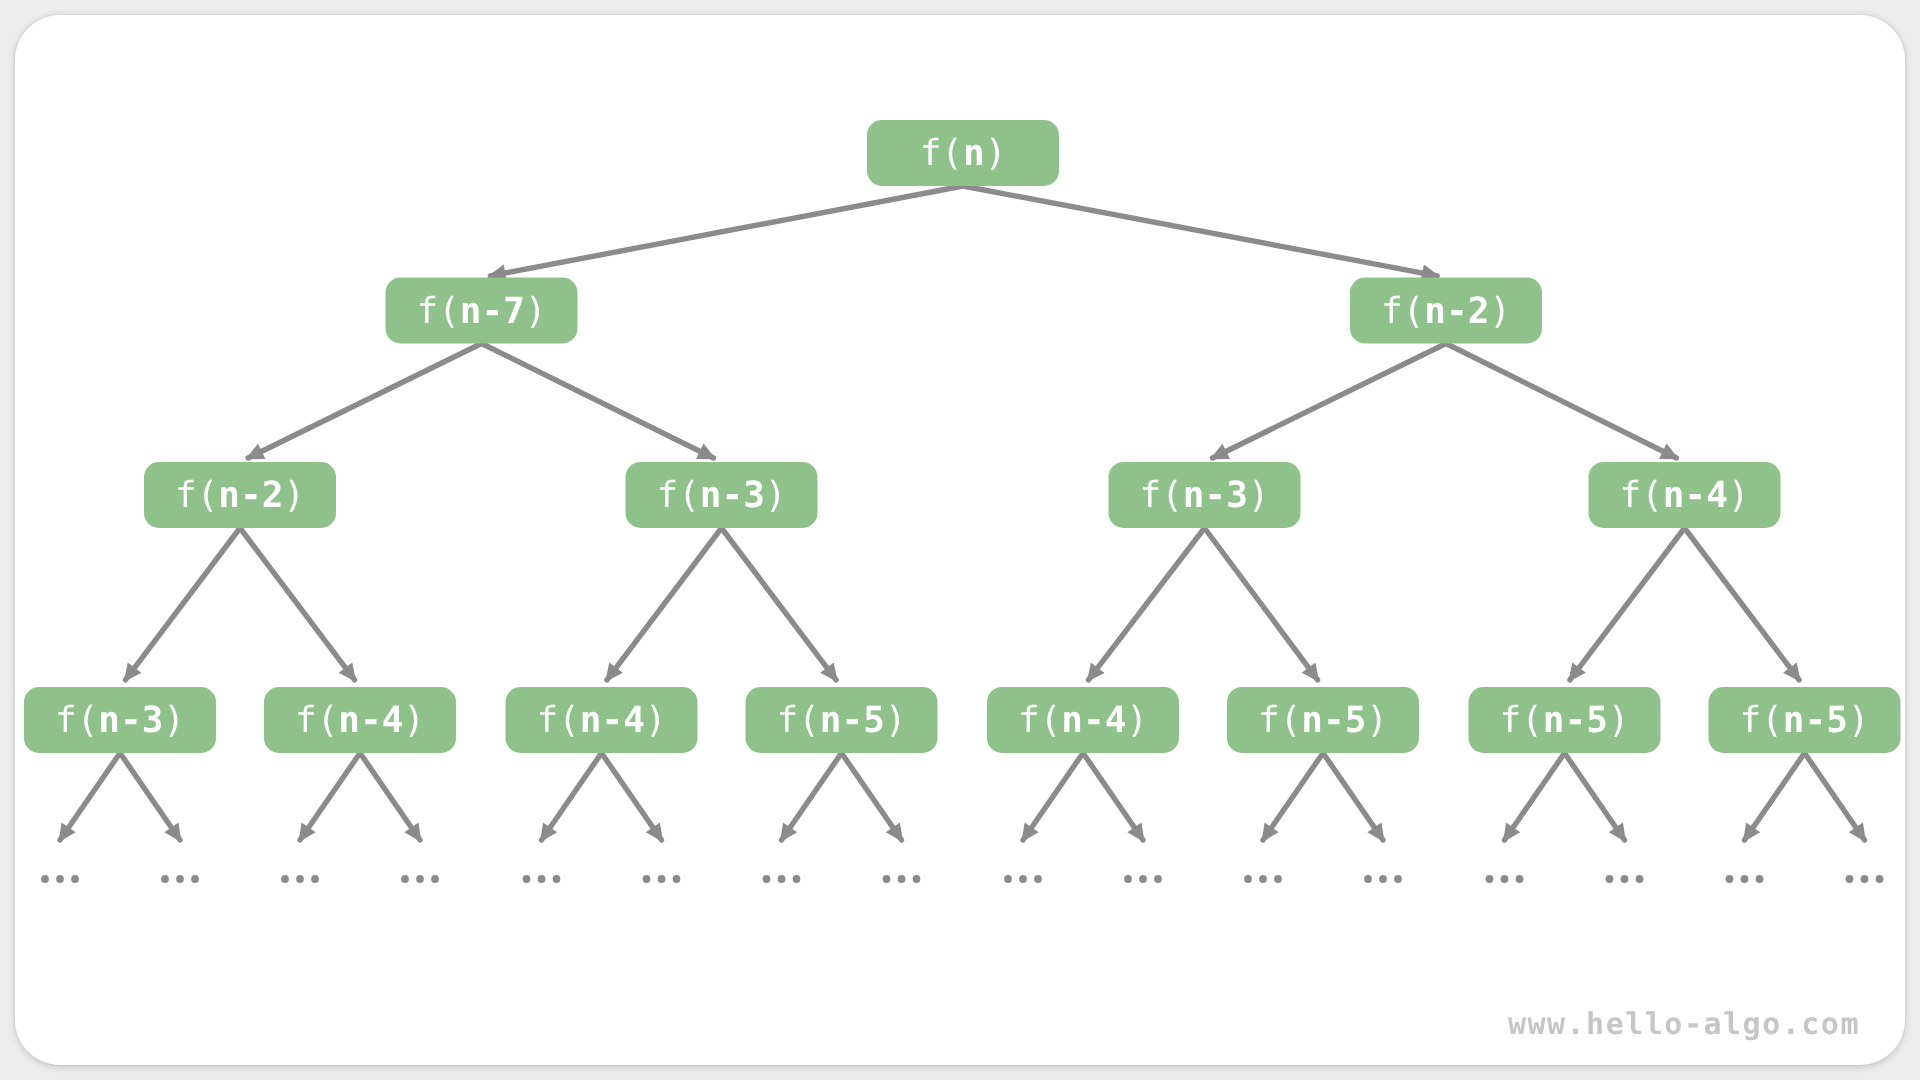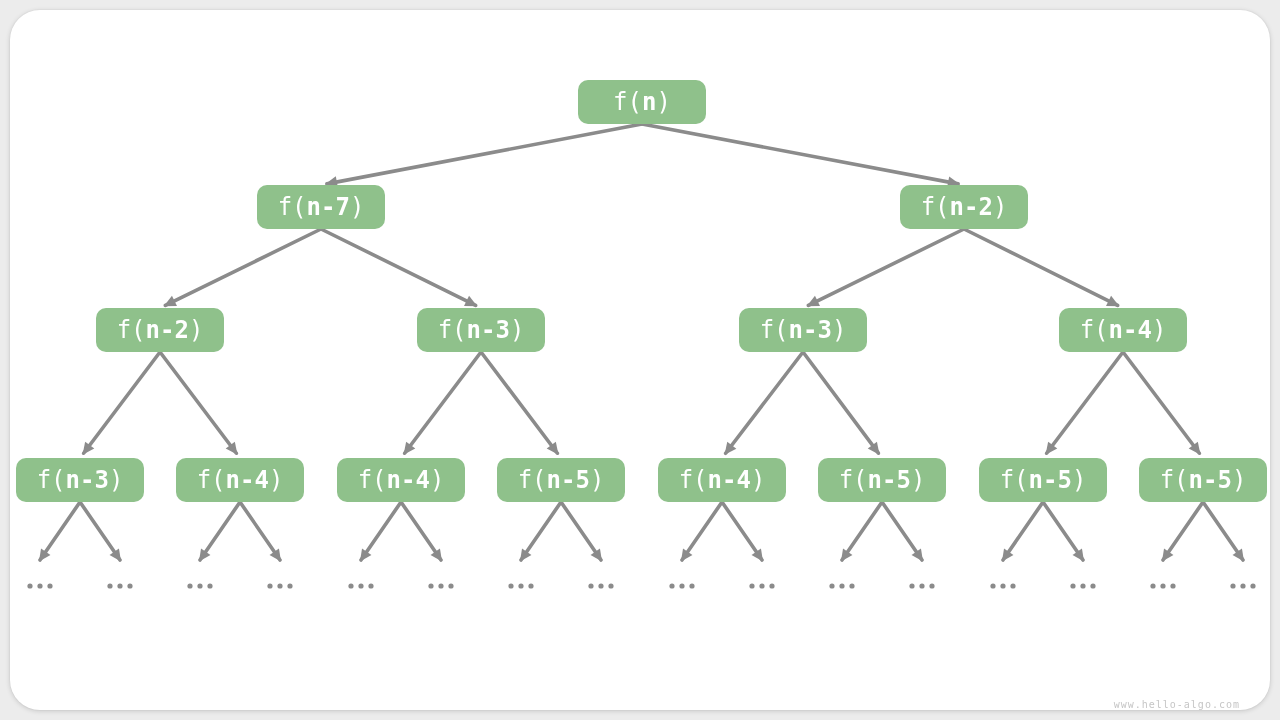--- a/index.html
+++ b/index.html
@@ -52,24 +52,25 @@
     justify-content: center;
     font-size: 24px;
     line-height: 1;
     white-space: pre;
     box-sizing: border-box;
   }
   .node .b { font-weight: bold; }
   .watermark {
     position: absolute;
     right: 40px;
-    bottom: 10px;
-    font-size: 10px;
+    bottom: 26px;
+    font-size: 20px;
     letter-spacing: 1px;
     color: var(--watermark-text, #c6c6c6);
+    font-weight: bold;
   }
 </style>
 </head>
 <body>
 
 <div class="card"></div>
 
 <div class="stage">
   <svg class="edges" viewBox="0 0 1280 720">
     <defs>

